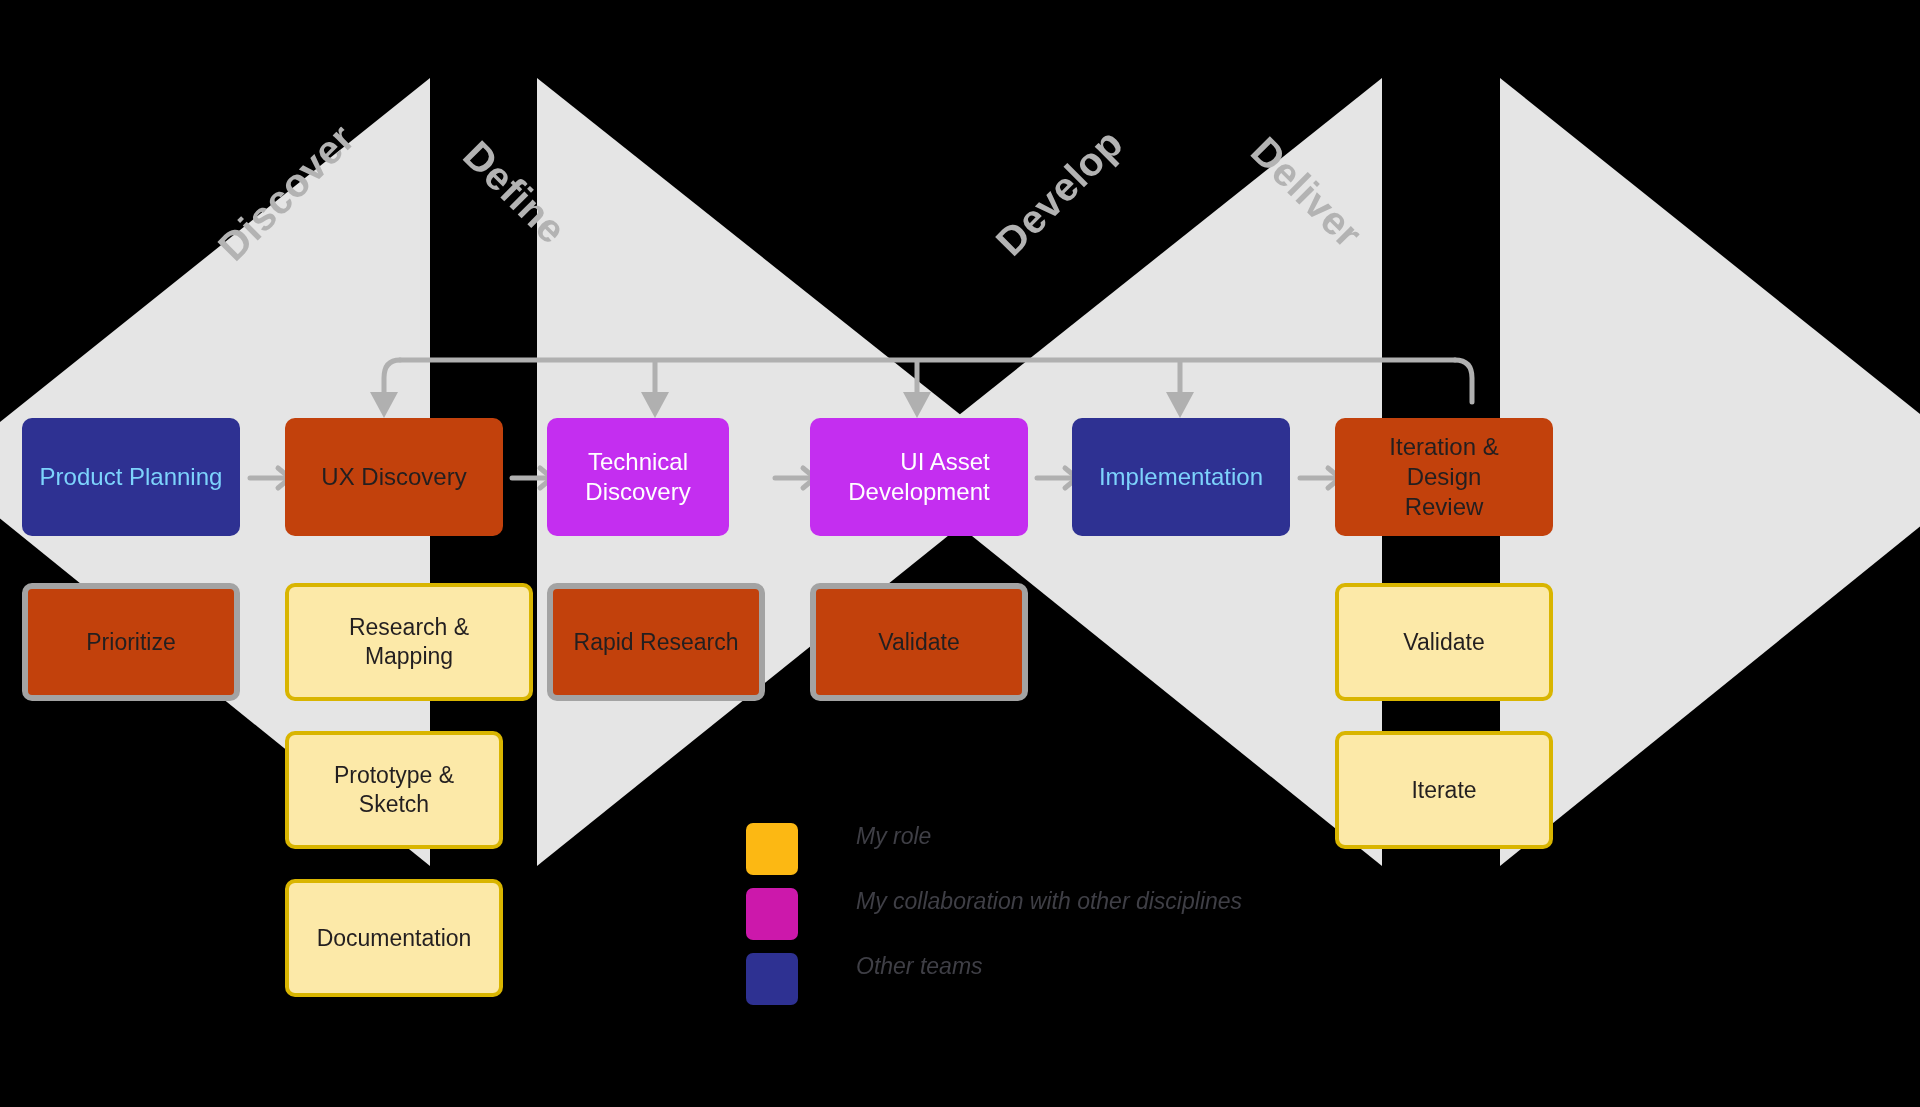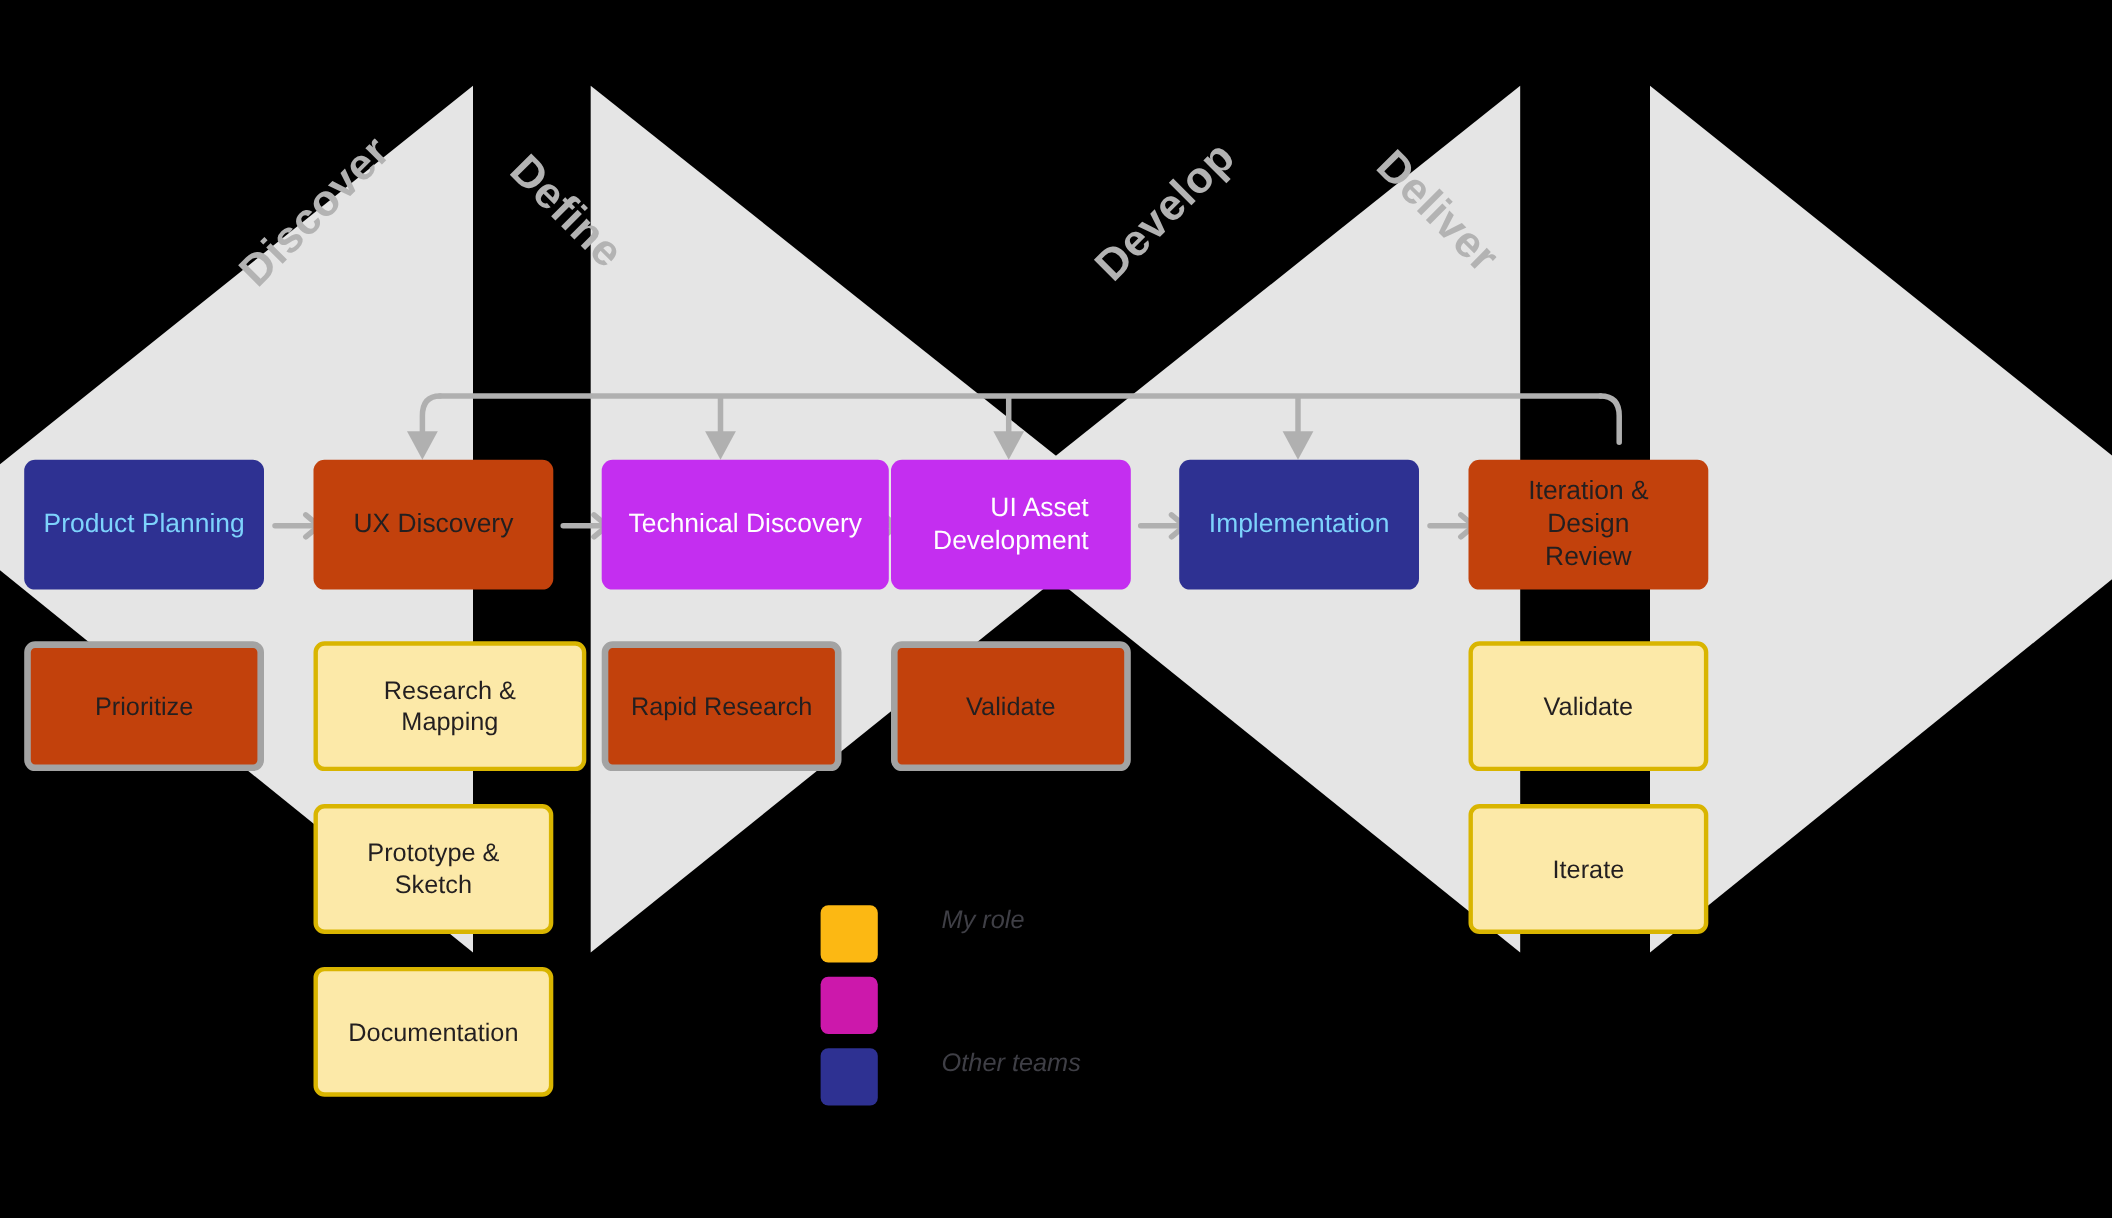--- a/index.html
+++ b/index.html
@@ -102,21 +102,21 @@
     </g>
   </svg>
 
   <div id="process-layer">
     <div class="pbox navy" style="left:22px;top:418px;width:218px;height:118px;">
       <span>Product Planning</span>
     </div>
     <div class="pbox amber" style="left:285px;top:418px;width:218px;height:118px;">
       <span>UX Discovery</span>
     </div>
-    <div class="pbox violet" style="left:547px;top:418px;width:261px;height:118px;">
+    <div class="pbox violet" style="left:547px;top:418px;width:182px;height:118px;">
       <span>Technical Discovery</span>
     </div>
     <div class="pbox violet" style="left:810px;top:418px;width:218px;height:118px;text-align:right;">
       <span>UI Asset<br>Development</span>
     </div>
     <div class="pbox navy" style="left:1072px;top:418px;width:218px;height:118px;">
       <span>Implementation</span>
     </div>
     <div class="pbox amber" style="left:1335px;top:418px;width:218px;height:118px;">
       <span>Iteration &amp; Design<br>Review</span>
@@ -154,20 +154,21 @@
     </div>
   </div>
 
   <div id="legend" style="left:746px;top:823px;">
     <div class="lrow" style="left:0;top:0;">
       <span class="lsw" id="sw0" style="background: rgb(252, 184, 19);"></span>
       <span class="ltxt">My role</span>
     </div>
     <div class="lrow" style="left:0;top:65px;">
       <span class="lsw" id="sw1" style="background: rgb(204, 24, 171);"></span>
+      <span class="ltxt">My collaboration with other disciplines</span>
     </div>
     <div class="lrow" style="left:0;top:130px;">
       <span class="lsw" id="sw2" style="background: rgb(46, 49, 146);"></span>
       <span class="ltxt">Other teams</span>
     </div>
   </div>
 
 </div>
 
 </body></html>

